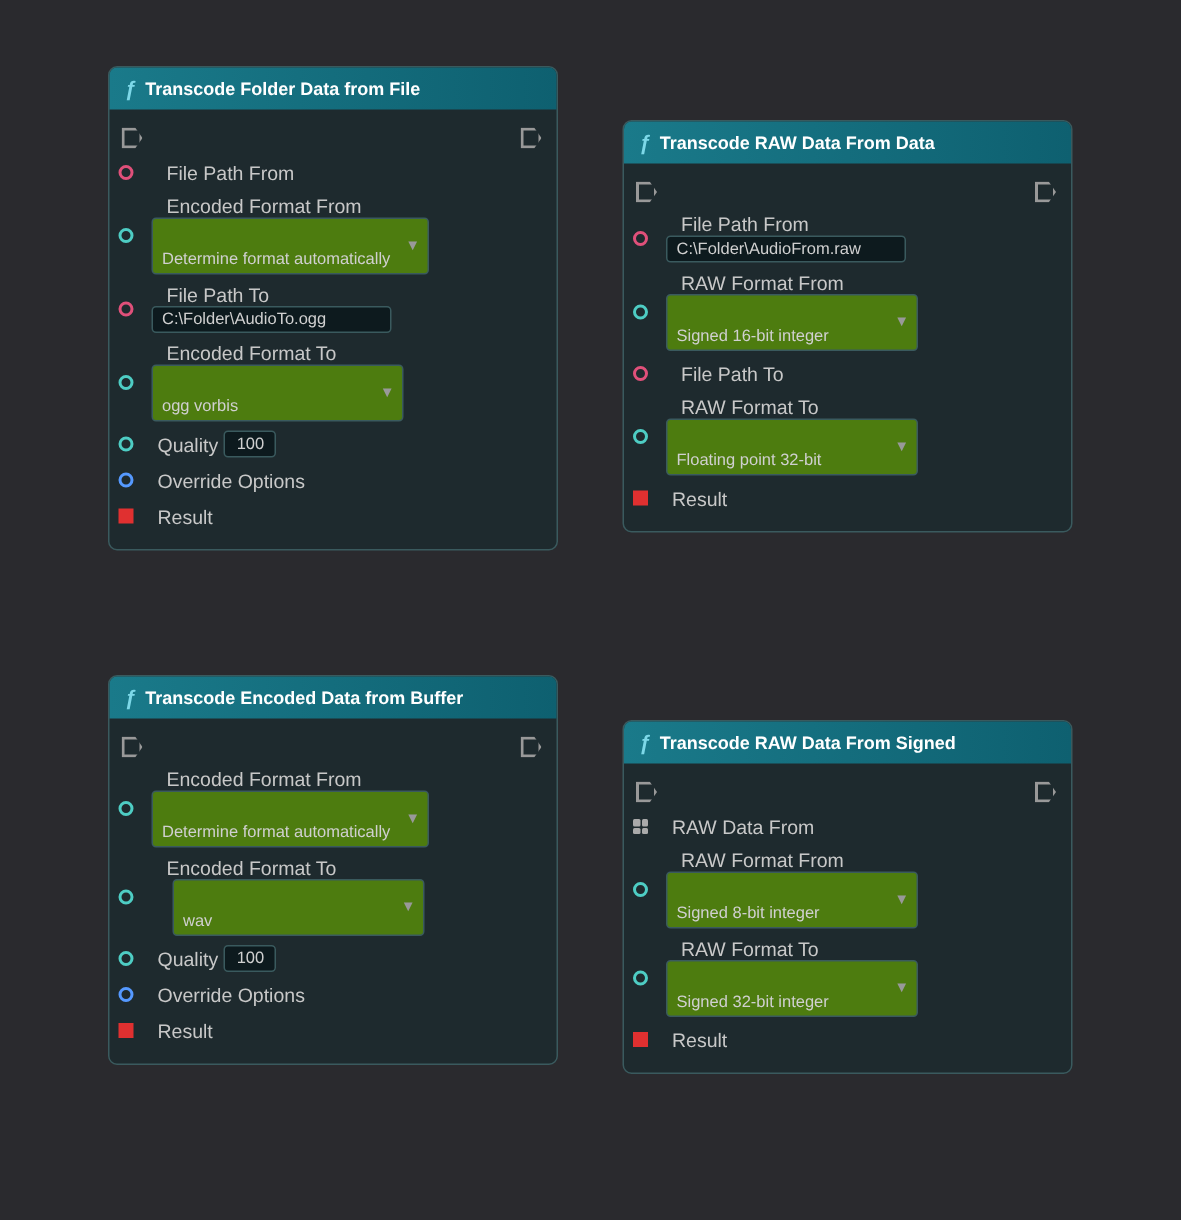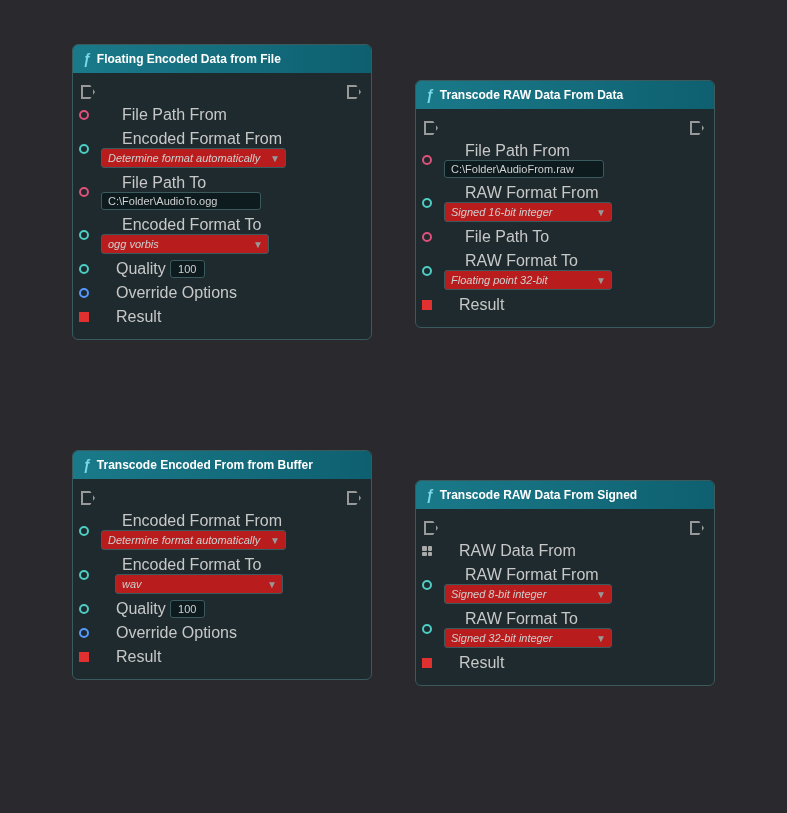--- a/index.html
+++ b/index.html
@@ -98,23 +98,23 @@
       gap: 1px;
       flex-shrink: 0;
     }
 
     .pin-grid-dot {
       background: #aaa;
       border-radius: 1px;
     }
 
     .row-label {
-      margin-left: 21px;
+      margin-left: 10px;
       color: #c8c8c8;
-      font-size: 16px;
+      font-size: 13px;
       white-space: nowrap;
     }
 
     .input-text {
       background: #0d1a1e;
       border: 1px solid #3a5a5e;
       border-radius: 3px;
       color: #d0d0d0;
       padding: 2px 6px;
       font-size: 11px;
@@ -135,32 +135,31 @@
       width: 35px;
       text-align: center;
     }
 
     .select-wrap {
       position: relative;
       margin-left: 6px;
     }
 
     .node-select {
-      background: #b91c1c;
+      background: #4d7c0f;
       border: 1px solid #3a5a5e;
       border-radius: 3px;
       color: #d0d0d0;
-      padding: 3px 24px 3px 6px;
+      padding: 21px 24px 3px 6px;
       font-size: 11px;
       outline: none;
       appearance: none;
       -webkit-appearance: none;
       min-width: 168px;
       cursor: pointer;
-      font-style: italic;
     }
 
     .select-arrow {
       position: absolute;
       right: 6px;
       top: 50%;
       transform: translateY(-50%);
       pointer-events: none;
       color: #999;
       font-size: 10px;
@@ -188,21 +187,21 @@
     .node-trb { top: 480px; left: 415px; width: 300px; }
   </style>
 </head>
 <body>
 
 <div class="canvas">
 
   <div class="node node-tef">
     <div class="node-header">
       <span class="node-header-icon">ƒ</span>
-      <span>Floating Encoded Data from File</span>
+      <span>Transcode Folder Data from File</span>
     </div>
     <div class="node-body">
       <div class="exec-row">
         <div class="pin-area">
             <div class="exec-pin"></div>
           </div>
         <div class="pin-area" style="margin-left:auto">
             <div class="exec-pin"></div>
           </div>
       </div>
@@ -357,21 +356,21 @@
             <div class="pin-square-red"></div>
           </div>
         <span class="row-label">Result</span>
       </div>
     </div>
   </div>
 
   <div class="node node-teb">
     <div class="node-header">
       <span class="node-header-icon">ƒ</span>
-      <span>Transcode Encoded From from Buffer</span>
+      <span>Transcode Encoded Data from Buffer</span>
     </div>
     <div class="node-body">
       <div class="exec-row">
         <div class="pin-area">
             <div class="exec-pin"></div>
           </div>
         <div class="pin-area" style="margin-left:auto">
             <div class="exec-pin"></div>
           </div>
       </div>

